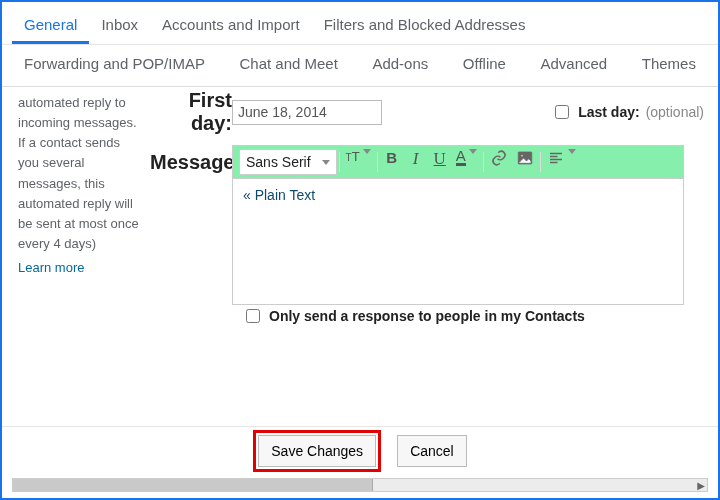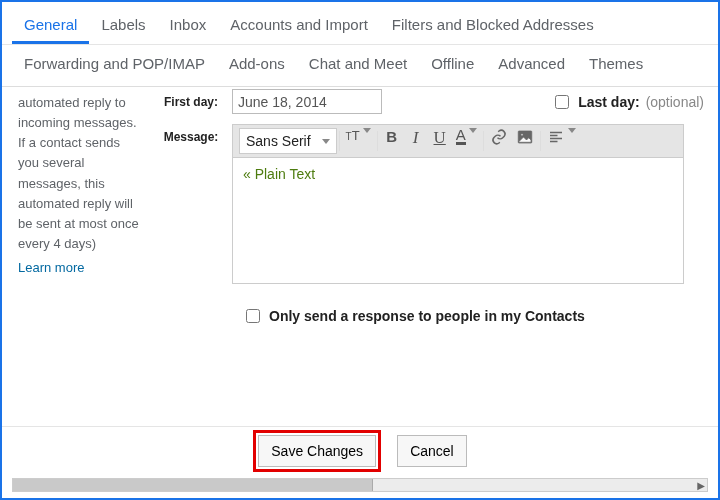--- a/index.html
+++ b/index.html
@@ -38,20 +38,21 @@
   .tab.active {
     color: #1a73e8;
     border-bottom: 3px solid #1a73e8;
     font-weight: 500;
   }
   .tabs-row2 {
     display: flex;
     flex-wrap: wrap;
     padding: 0 10px 6px 10px;
     border-bottom: 1px solid #ddd;
+    justify-content: space-between;
   }
   .tabs-row2 .tab { padding: 10px 12px 8px 12px; }
 
   .content {
     display: flex;
     height: 342px;
     position: relative;
   }
   .side {
     width: 148px;
@@ -71,23 +72,23 @@
     padding: 4px 14px 0 0;
     position: relative;
   }
   .row {
     display: flex;
     align-items: center;
     margin-bottom: 10px;
   }
   .row-label {
     width: 82px;
-    text-align: center;
+    text-align: right;
     font-weight: 700;
-    font-size: 12px;
+    font-size: 20px;
   }
   .row-label.top { align-self: flex-start; padding-top: 6px; }
   .date-input {
     width: 150px;
     height: 25px;
     border: 1px solid #bbb;
     padding: 2px 5px;
     font-size: 14px;
     color: #555;
     background: #fff;
@@ -112,21 +113,21 @@
     background:#fff;
   }
   .editor {
     flex: 1;
     max-width: 452px;
   }
   .toolbar {
     display: flex;
     align-items: center;
     border: 1px solid #ccc;
-    background: #e5e5e5;
+    background: #86efac;
     height: 34px;
     padding: 0 6px;
   }
   .tb-btn {
     display: flex;
     align-items: flex-start;
     justify-content: center;
     min-width: 24px;
     height: 26px;
     color: #555;
@@ -155,21 +156,21 @@
     vertical-align: middle;
     margin-left: 3px;
   }
   .sep {
     width: 1px;
     height: 20px;
     background: #ddd;
     margin: 0 2px;
   }
   .plain-link {
-    color: #4d7c0f;
+    color: #0c4a6e;
     font-size: 14px;
     padding: 8px 2px 4px 10px;
     display: inline-block;
     cursor: pointer;
   }
   .msg-body {
     border: 1px solid #ccc;
     border-top: none;
     height: 98px;
     background: #fff;
@@ -244,29 +245,28 @@
   .tT { font-weight:500; font-size:13px; }
   .tT .small { font-size:10px; }
 </style>
 </head>
 <body>
 
 <div class="wrap">
 
   <div class="tabs">
     <div class="tab active">General</div>
-    <div class="tab">Labels</div>
     <div class="tab">Inbox</div>
     <div class="tab">Accounts and Import</div>
     <div class="tab">Filters and Blocked Addresses</div>
   </div>
   <div class="tabs-row2">
     <div class="tab">Forwarding and POP/IMAP</div>
+    <div class="tab">Chat and Meet</div>
     <div class="tab">Add-ons</div>
-    <div class="tab">Chat and Meet</div>
     <div class="tab">Offline</div>
     <div class="tab">Advanced</div>
     <div class="tab">Themes</div>
   </div>
 
   <div class="content">
 
     <div class="side">
       <span>automated reply to incoming messages. If a contact sends you several messages, this automated reply will be sent at most once every 4 days)</span><br>
       <a href="#" class="learn">Learn more</a>

